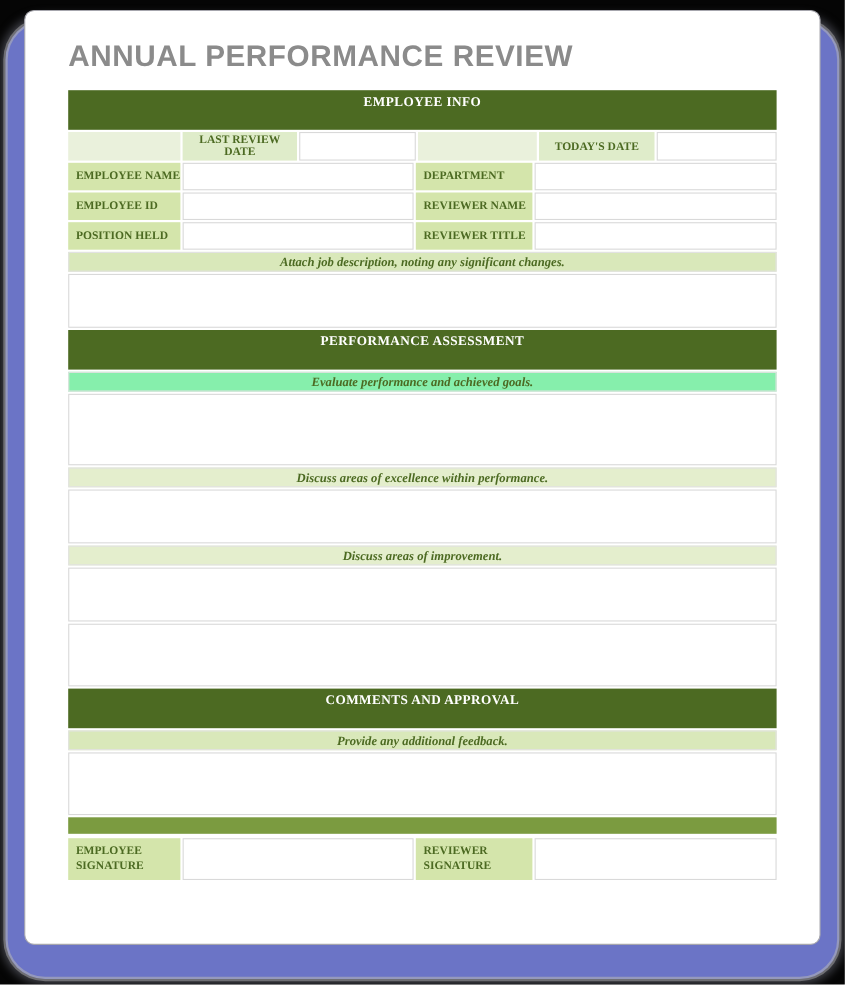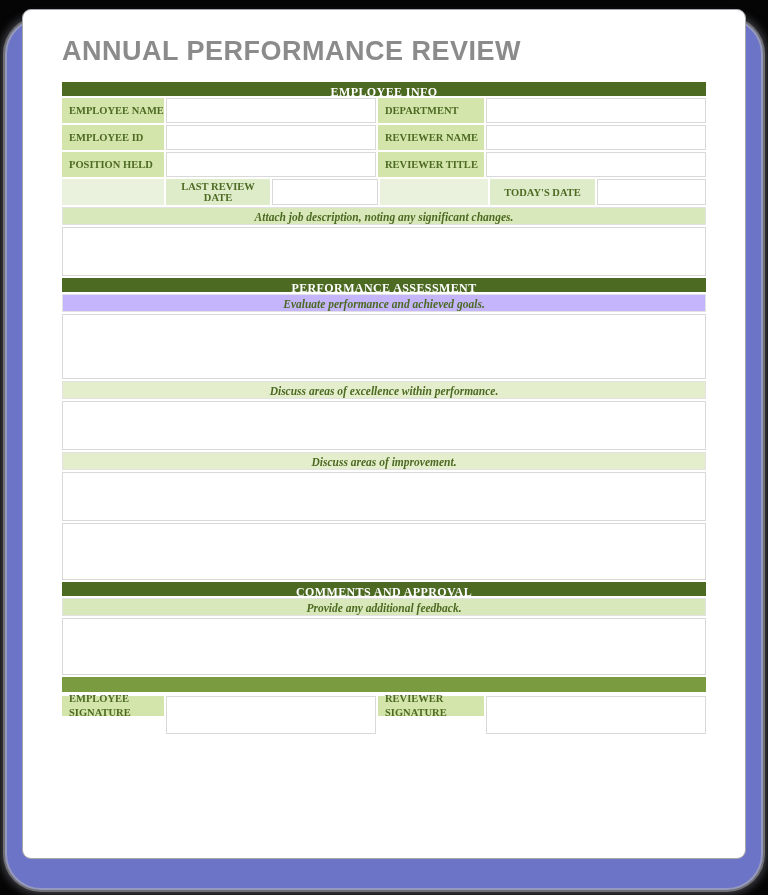--- a/index.html
+++ b/index.html
@@ -30,21 +30,21 @@
   .content { width: 644px; margin: 0 auto; }
   .doc-title {
     margin: 26px 0 15px 0;
     font-family: "Liberation Sans", sans-serif;
     font-weight: bold;
     font-size: 27px;
     letter-spacing: .5px;
     color: #8b8b8b;
   }
   .bar {
-    height: 14px; line-height: 21px;
+    height: 36px; line-height: 21px;
     background: #4c6a22;
     color: #ffffff;
     text-align: center;
     font-weight: bold;
     font-size: 12px;
     letter-spacing: .4px;
   }
   .grid {
     display: grid;
     grid-gap: 2px;
@@ -78,76 +78,76 @@
     height: 18px; line-height: 18px;
     margin: 2px 0;
     text-align: center;
     font-style: italic;
     font-weight: bold;
     font-size: 11.5px;
     color: #4c6a22;
     border: 1px solid #e2e2e2;
   }
   .shade-med   { background: #d9e8ba; }
-  .shade-pale  { background: #c4b5fd; }
+  .shade-pale  { background: #86efac; }
   .shade-light { background: #e4eecd; }
   .shade-mid   { background: #dfecc7; }
   .fill-area { background: #ffffff; border: 1px solid #d9d9d9; margin-bottom: 2px; }
   .h-resp { height: 49px; }
   .h-a1 { height: 65px; }
   .h-a2 { height: 49px; }
   .h-a3 { height: 49px; }
   .h-a4 { height: 57px; }
   .h-com { height: 57px; }
   .accent-band { height: 15px; background: #7b9b40; margin-top: 2px; }
   .sig-lbl {
-    height: 20px;
+    height: 38px;
     background: #d4e5ab;
     color: #4c6a22;
     font-weight: bold;
     font-size: 10.5px;
     line-height: 1.3;
     display: flex; align-items: center;
     padding-left: 7px;
   }
   .sig-inp { height: 38px; background: #ffffff; border: 1px solid #d9d9d9; }
 </style>
 </head>
 <body>
 
 <div class="mat"></div>
 <div class="page">
   <div class="content">
 
     <h1 class="doc-title">ANNUAL PERFORMANCE REVIEW</h1>
 
     <div class="bar">EMPLOYEE INFO</div>
+    <div class="grid date-grid date-row">
+      <div class="cell filler-cell"></div>
+      <div class="cell date-lbl-cell">LAST REVIEW DATE</div>
+      <div class="cell inp-cell"></div>
+      <div class="cell filler-cell"></div>
+      <div class="cell date-lbl-cell">TODAY'S DATE</div>
+      <div class="cell inp-cell"></div>
+    </div>
+
     <div class="grid info-grid">
       <div class="cell lbl-cell">EMPLOYEE NAME</div>
       <div class="cell inp-cell"></div>
       <div class="cell lbl-cell">DEPARTMENT</div>
       <div class="cell inp-cell"></div>
 
       <div class="cell lbl-cell">EMPLOYEE ID</div>
       <div class="cell inp-cell"></div>
       <div class="cell lbl-cell">REVIEWER NAME</div>
       <div class="cell inp-cell"></div>
 
       <div class="cell lbl-cell">POSITION HELD</div>
       <div class="cell inp-cell"></div>
       <div class="cell lbl-cell">REVIEWER TITLE</div>
-      <div class="cell inp-cell"></div>
-    </div>
-
-    <div class="grid date-grid date-row">
-      <div class="cell filler-cell"></div>
-      <div class="cell date-lbl-cell">LAST REVIEW DATE</div>
-      <div class="cell inp-cell"></div>
-      <div class="cell filler-cell"></div>
-      <div class="cell date-lbl-cell">TODAY'S DATE</div>
       <div class="cell inp-cell"></div>
     </div>
 
     <div class="instr shade-med">Attach job description, noting any significant changes.</div>
     <div class="fill-area h-resp"></div>
 
     <div class="bar">PERFORMANCE ASSESSMENT</div>
     <div class="instr shade-pale">Evaluate performance and achieved goals.</div>
     <div class="fill-area h-a1"></div>
     <div class="instr shade-light">Discuss areas of excellence within performance.</div>

